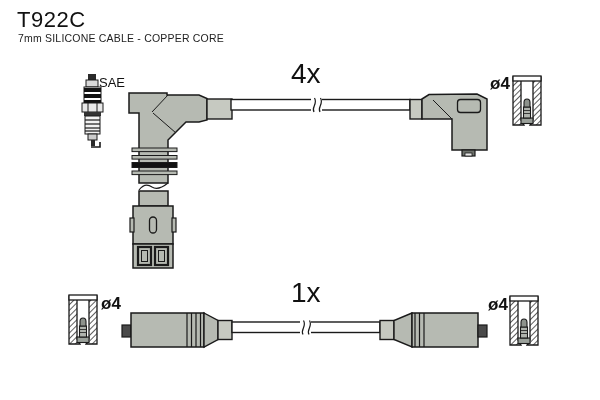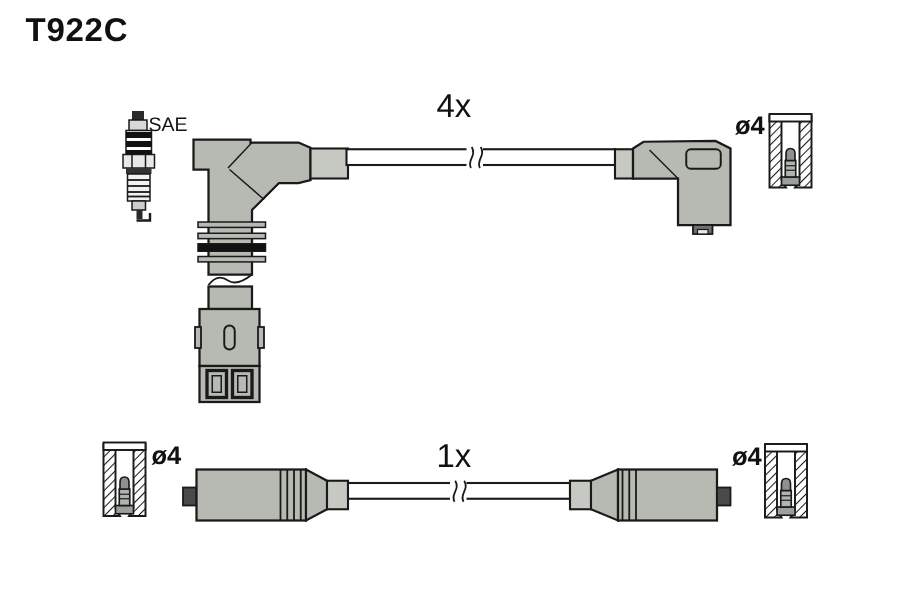--- a/index.html
+++ b/index.html
@@ -1,39 +1,40 @@
 <!DOCTYPE html>
 <html><head>
 <meta charset="utf-8">
 <style>
   html,body{margin:0;padding:0;background:#fff;}
   .canvas{
     position:relative;width:600px;height:400px;background:#ffffff;
     font-family:"Liberation Sans", sans-serif;overflow:hidden;
   }
   .abs{position:absolute;}
-  .part-number{left:17px;top:7px;font-size:22px;font-weight:bold;color:#111;letter-spacing:.5px;}
+  .part-number{left:17px;top:7px;font-size:22px;font-weight:normal;color:#111;letter-spacing:.5px;}
   .subtitle{left:18px;top:32px;font-size:10.5px;color:#222;letter-spacing:.2px;}
   .brand{left:396px;top:6px;font-size:23px;font-weight:900;color:#a9ada7;letter-spacing:4px;}
-  .qty{font-size:22px;color:#111;}
+  .qty{font-size:28px;color:#111;}
   .qty-top{left:291px;top:58px;}
-  .qty-bottom{left:291px;top:291px;text-align:center;}
+  .qty-bottom{left:291px;top:277px;text-align:center;}
   .dia{font-size:17px;font-weight:bold;color:#111;}
   .dia-tr{left:490px;top:74px;}
   .dia-bl{left:101px;top:294px;}
   .dia-br{left:488px;top:295px;}
   .sae{left:99px;top:75px;font-size:13px;color:#111;text-align:center;}
   svg{display:block;}
 </style>
 </head>
 <body>
 
 <div class="canvas">
 
   <div class="abs part-number">T922C</div>
+  <div class="abs subtitle">7mm SILICONE CABLE - COPPER CORE</div>
 
   <div class="abs sae">SAE</div>
   <div class="abs qty qty-top">4x</div>
   <div class="abs dia dia-tr">ø4</div>
   <div class="abs qty qty-bottom">1x</div>
   <div class="abs dia dia-bl">ø4</div>
   <div class="abs dia dia-br">ø4</div>
 
   <svg class="abs" style="left:0;top:0" width="600" height="400" viewBox="0 0 600 400">
     <defs>

